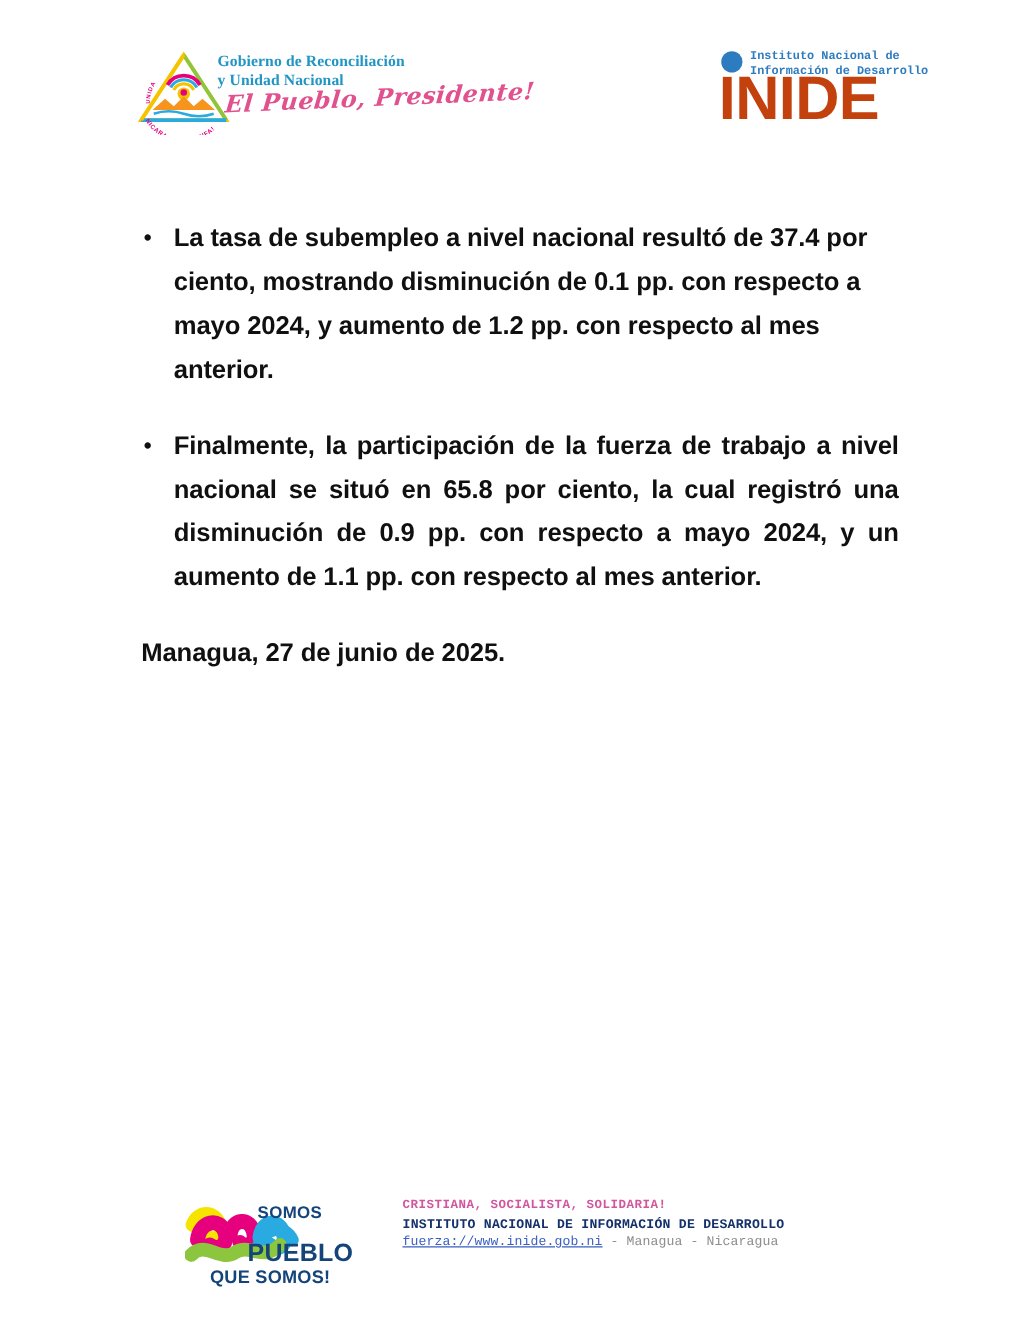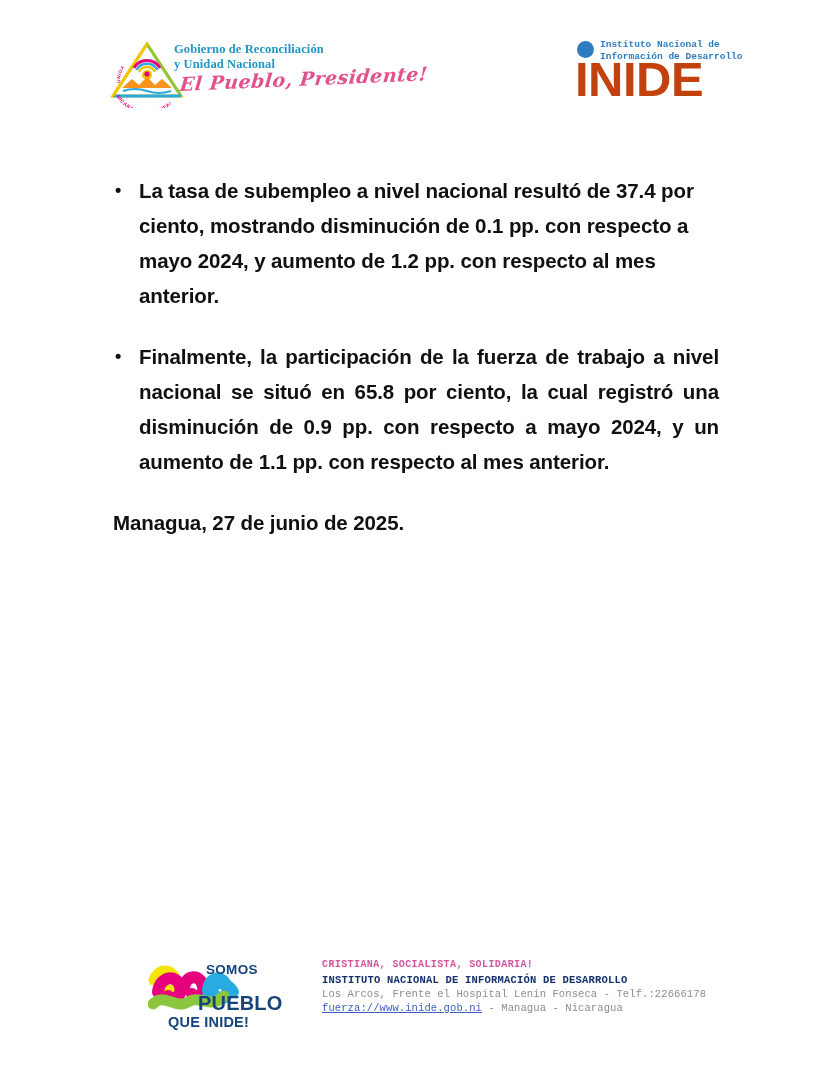--- a/index.html
+++ b/index.html
@@ -322,24 +322,23 @@
 
       <path d="M60,32 C62,17 76,17 79,30 C81,39 74,43 68,38" fill="none" stroke="#29abe2" stroke-width="12" stroke-linecap="round"></path>
 
       <path d="M58,40 C66,22 80,22 86,34" fill="none" stroke="#29abe2" stroke-width="10" stroke-linecap="round"></path>
 
       <path d="M5,46 C16,34 28,52 40,44 C52,36 62,52 76,38" fill="none" stroke="#8cc63f" stroke-width="11" stroke-linecap="round"></path>
     </svg>
     <div class="spqv-text">
       <span class="spqv-somos">SOMOS</span>
       <span class="spqv-pueblo">PUEBLO</span>
-      <span class="spqv-quevence">QUE INIDE!</span>
+      <span class="spqv-quevence">QUE SOMOS!</span>
     </div>
   </div>
 
   <div class="footer-text">
     <div class="f-slogan">CRISTIANA, SOCIALISTA, SOLIDARIA!</div>
     <div class="f-institute">INSTITUTO NACIONAL DE INFORMACIÓN DE DESARROLLO</div>
-    <div class="f-address">Los Arcos, Frente el Hospital Lenin Fonseca - Telf.:22666178</div>
     <div class="f-urlline"><a class="f-url" href="#">fuerza://www.inide.gob.ni</a><span> - Managua - Nicaragua</span></div>
   </div>
 
 </div>
 
 </body></html>

